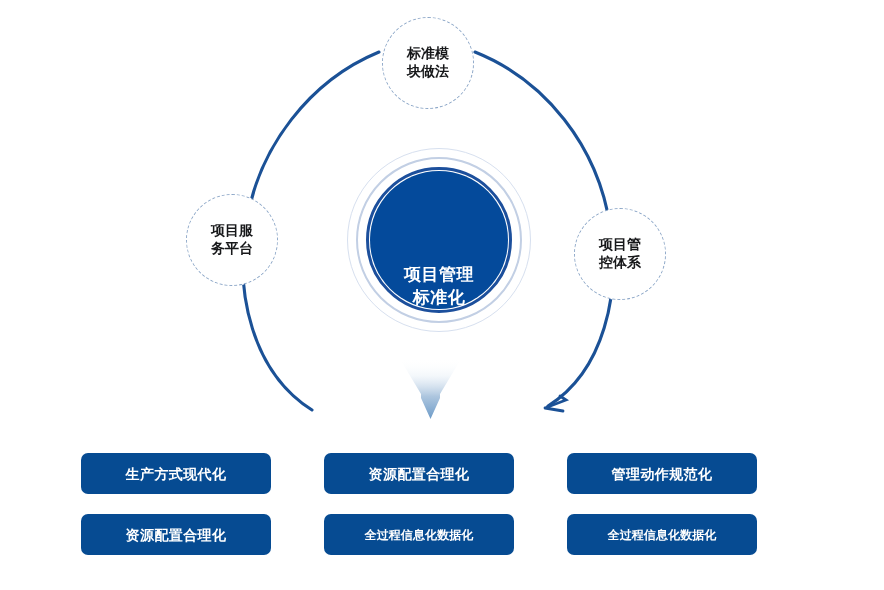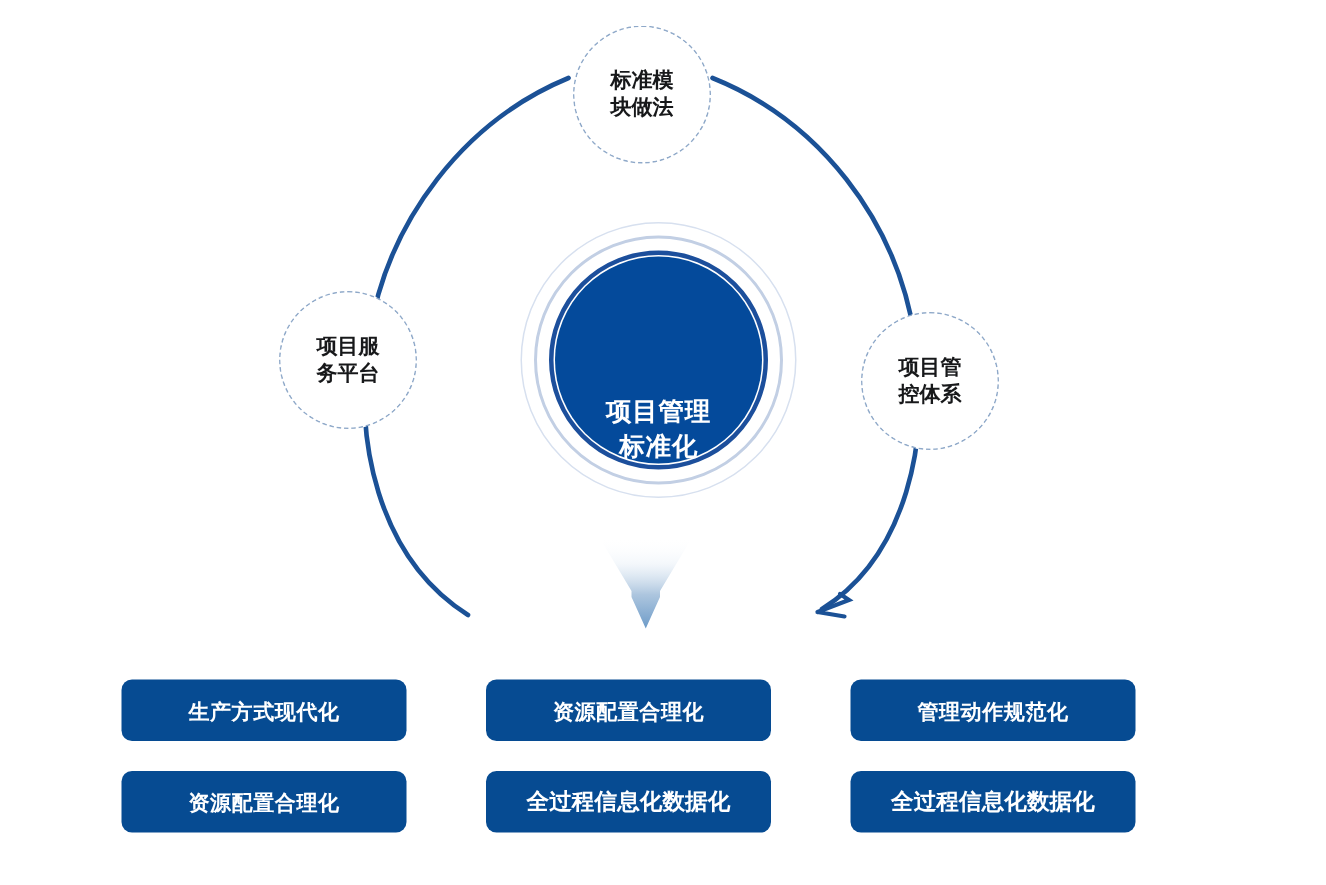--- a/index.html
+++ b/index.html
@@ -134,21 +134,21 @@
     align-items: center;
     justify-content: center;
     color: #ffffff;
     font-size: 14px;
     font-weight: bold;
     letter-spacing: 0.4px;
     text-align: center;
     padding: 0 6px;
     line-height: 1;
   }
-  .pill.wide-text { font-size: 15px; letter-spacing: 0.1px; }
+  .pill.wide-text { font-size: 12px; letter-spacing: 0.1px; }
 </style>
 </head>
 <body>
 
 <div id="canvas">
 
   <svg id="orbit-svg" viewBox="0 0 884 590">
     <defs>
       <linearGradient id="arrowGrad" x1="0" y1="0" x2="0" y2="1">
         <stop offset="0%" stop-color="#ffffff" stop-opacity="0.05"></stop>

